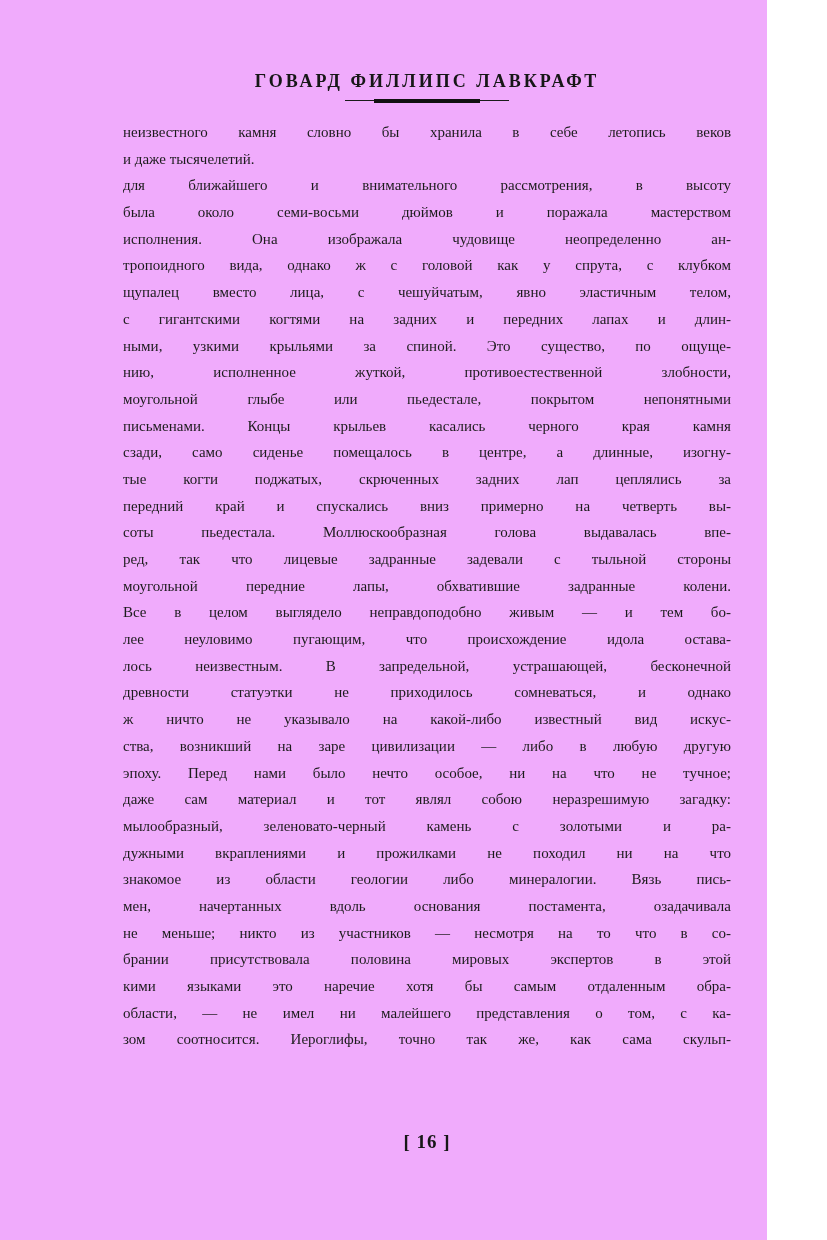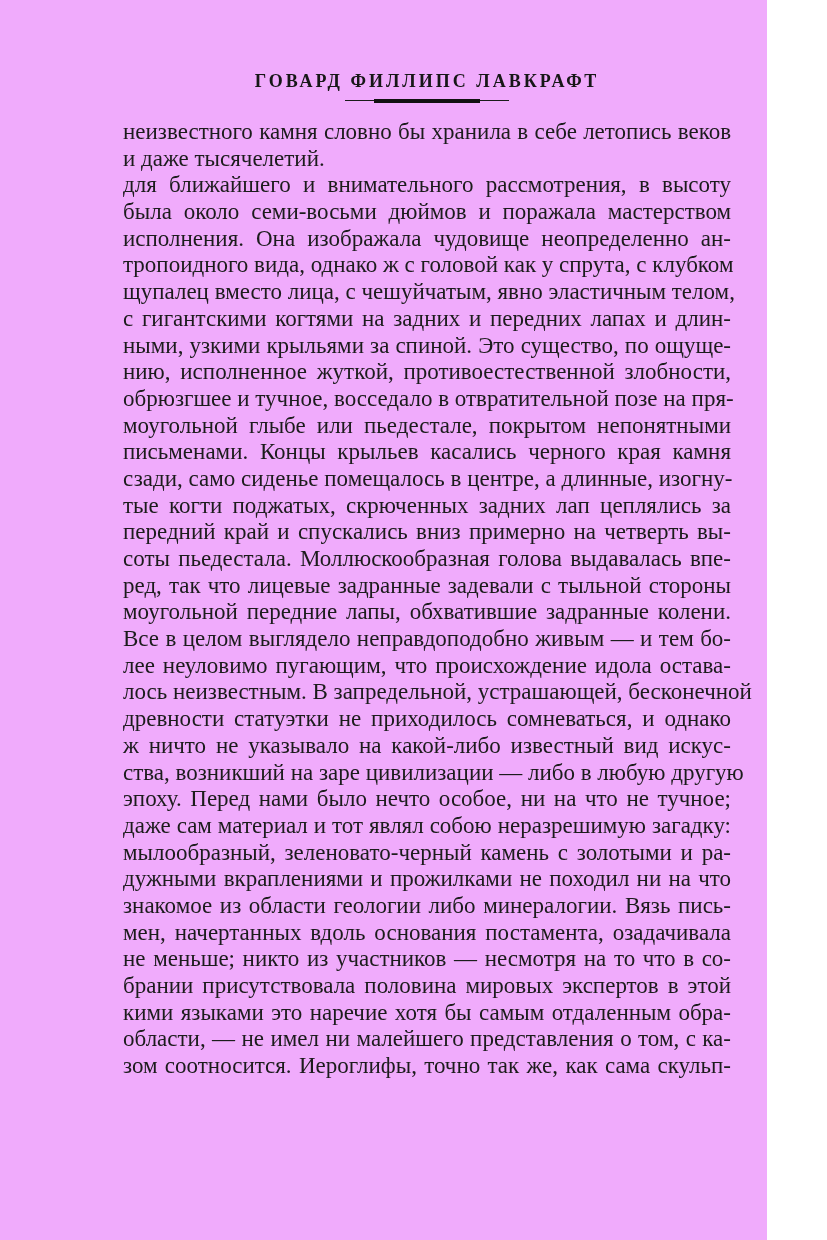--- a/index.html
+++ b/index.html
@@ -53,21 +53,21 @@
   }
   .body-text {
     position: absolute;
     top: 119px;
     left: 123px;
     width: 608px;
   }
   .line {
     height: 26.7px;
     line-height: 26.7px;
-    font-size: 23px;
+    font-size: 15px;
     color: #1c1c1c;
     text-align: justify;
     text-align-last: justify;
     white-space: nowrap;
     overflow: visible;
   }
   .line.para-end {
     text-align-last: left;
   }
   .line.indent {
@@ -101,21 +101,20 @@
       <div class="line">неизвестного камня словно бы хранила в себе летопись веков</div>
       <div class="line para-end">и даже тысячелетий.</div>
       <div class="line">для ближайшего и внимательного рассмотрения, в высоту</div>
       <div class="line">была около семи-восьми дюймов и поражала мастерством</div>
       <div class="line">исполнения. Она изображала чудовище неопределенно ан-</div>
       <div class="line">тропоидного вида, однако ж с головой как у спрута, с клубком</div>
       <div class="line">щупалец вместо лица, с чешуйчатым, явно эластичным телом,</div>
       <div class="line">с гигантскими когтями на задних и передних лапах и длин-</div>
       <div class="line">ными, узкими крыльями за спиной. Это существо, по ощуще-</div>
       <div class="line">нию, исполненное жуткой, противоестественной злобности,</div>
-      <div class="line">обрюзгшее и тучное, восседало в отвратительной позе на пря-</div>
       <div class="line">моугольной глыбе или пьедестале, покрытом непонятными</div>
       <div class="line">письменами. Концы крыльев касались черного края камня</div>
       <div class="line">сзади, само сиденье помещалось в центре, а длинные, изогну-</div>
       <div class="line">тые когти поджатых, скрюченных задних лап цеплялись за</div>
       <div class="line">передний край и спускались вниз примерно на четверть вы-</div>
       <div class="line">соты пьедестала. Моллюскообразная голова выдавалась впе-</div>
       <div class="line">ред, так что лицевые задранные задевали с тыльной стороны</div>
       <div class="line">моугольной передние лапы, обхватившие задранные колени.</div>
       <div class="line">Все в целом выглядело неправдоподобно живым — и тем бо-</div>
       <div class="line">лее неуловимо пугающим, что происхождение идола остава-</div>
@@ -129,14 +128,15 @@
       <div class="line">дужными вкраплениями и прожилками не походил ни на что</div>
       <div class="line">знакомое из области геологии либо минералогии. Вязь пись-</div>
       <div class="line">мен, начертанных вдоль основания постамента, озадачивала</div>
       <div class="line">не меньше; никто из участников — несмотря на то что в со-</div>
       <div class="line">брании присутствовала половина мировых экспертов в этой</div>
       <div class="line">кими языками это наречие хотя бы самым отдаленным обра-</div>
       <div class="line">области, — не имел ни малейшего представления о том, с ка-</div>
       <div class="line">зом соотносится. Иероглифы, точно так же, как сама скульп-</div>
     </div>
 
+  <div class="folio">[ 16 ]</div>
 
 </div>
 
 </body></html>

